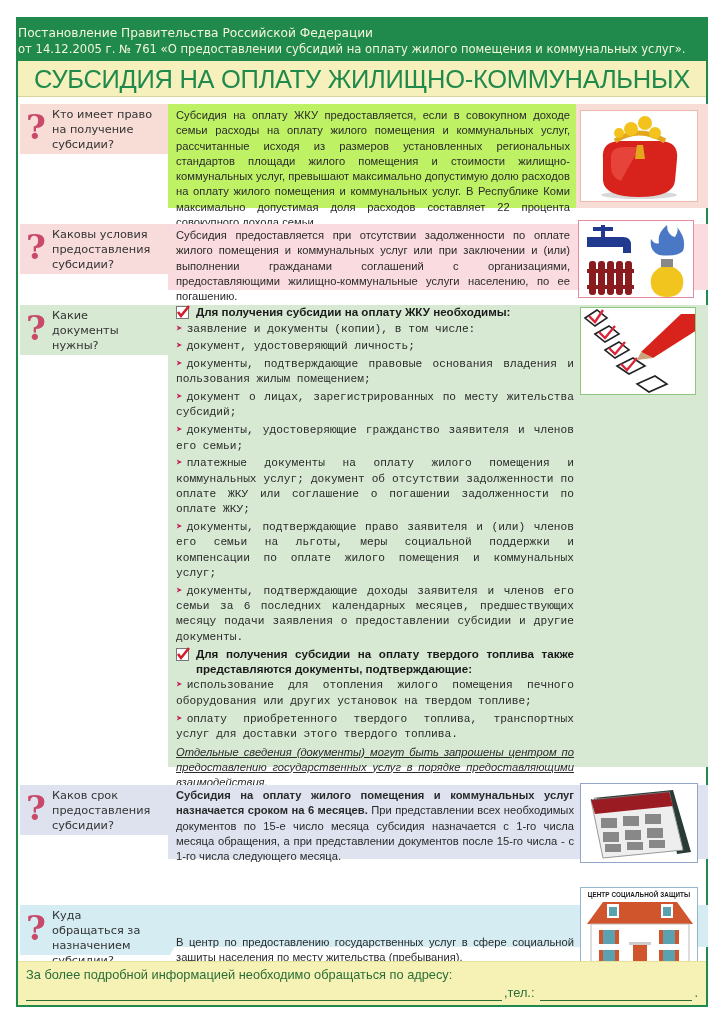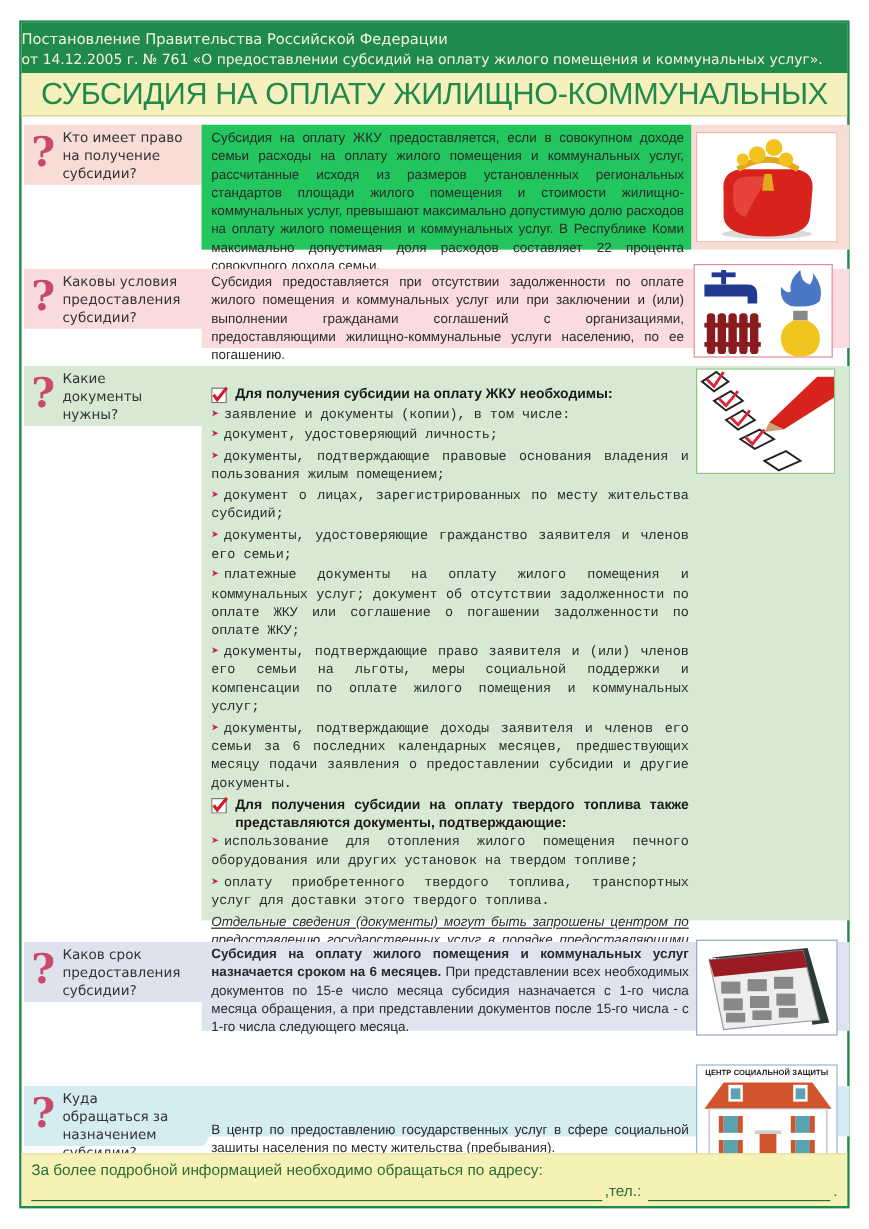--- a/index.html
+++ b/index.html
@@ -45,36 +45,36 @@
     font-size: 11.2px; line-height: 15.3px; color: #2a2a2a;
     padding: 4px 6px 4px 8px; text-align: justify;
   }
   .img-box {
     position: absolute; background: #fff; overflow: hidden;
   }
 
   
   #s1 { top: 85px; height: 110px; }
   #s1 .q-tab { top: 0; background: #f8dcd6; --tab: #f8dcd6; }
-  #s1 .a-box { top: 0; width: 408px; height: 104px; background: #22c55e; }
+  #s1 .a-box { top: 0; width: 408px; height: 104px; background: #bef264; }
   #s1 .band { position: absolute; left: 150px; top: 0; width: 540px; height: 104px; background: #f8dcd6; }
   #s1 .img-box { left: 562px; top: 6px; width: 118px; height: 92px; border: 1px solid #f0b8ad; }
 
   
   #s2 { top: 205px; height: 75px; }
   #s2 .q-tab { top: 0; background: #f8dcdc; --tab: #f8dcdc; }
   #s2 .band { position: absolute; left: 150px; top: 0; width: 540px; height: 66px; background: #f9dbe0; }
   #s2 .a-box { top: 0; width: 408px; height: 66px; }
   #s2 .img-box { left: 560px; top: -4px; width: 116px; height: 78px; border: 1px solid #e48a9a; }
 
   
   #s3 { top: 286px; height: 470px; }
   #s3 .q-tab { top: 0; background: #d7e9d3; --tab: #d7e9d3; }
   #s3 .band { position: absolute; left: 150px; top: 0; width: 540px; height: 462px; background: #d7e9d3; }
-  #s3 .a-box { top: 0; width: 412px; height: 354px; padding-top: 17px; }
+  #s3 .a-box { top: 0; width: 412px; height: 354px; padding-top: 0; }
   #s3 .img-box { left: 562px; top: 2px; width: 116px; height: 88px; border: 1px solid #8dc67d; }
   .cb-head { font-weight: bold; font-size: 11.6px; line-height: 14.5px; display: flex; align-items: flex-start; margin-bottom: 2px; color: #1a1a1a; }
   .cb-icon { width: 14px; height: 14px; margin-right: 6px; flex: 0 0 14px; margin-top: 0; }
   .li { margin-bottom: 2.5px; text-align: justify; font-family: Liberation Mono, monospace; }
   .arrow { color: #c0245a; font-size: 11px; margin-right: 4px; }
   .note { font-style: italic; text-decoration: underline; color: #2a2a2a; margin-top: 2px; line-height: 15px; }
 
   
   #s4 { top: 766px; height: 80px; }
   #s4 .q-tab { top: 0; background: #dde2ee; --tab: #dde2ee; }

